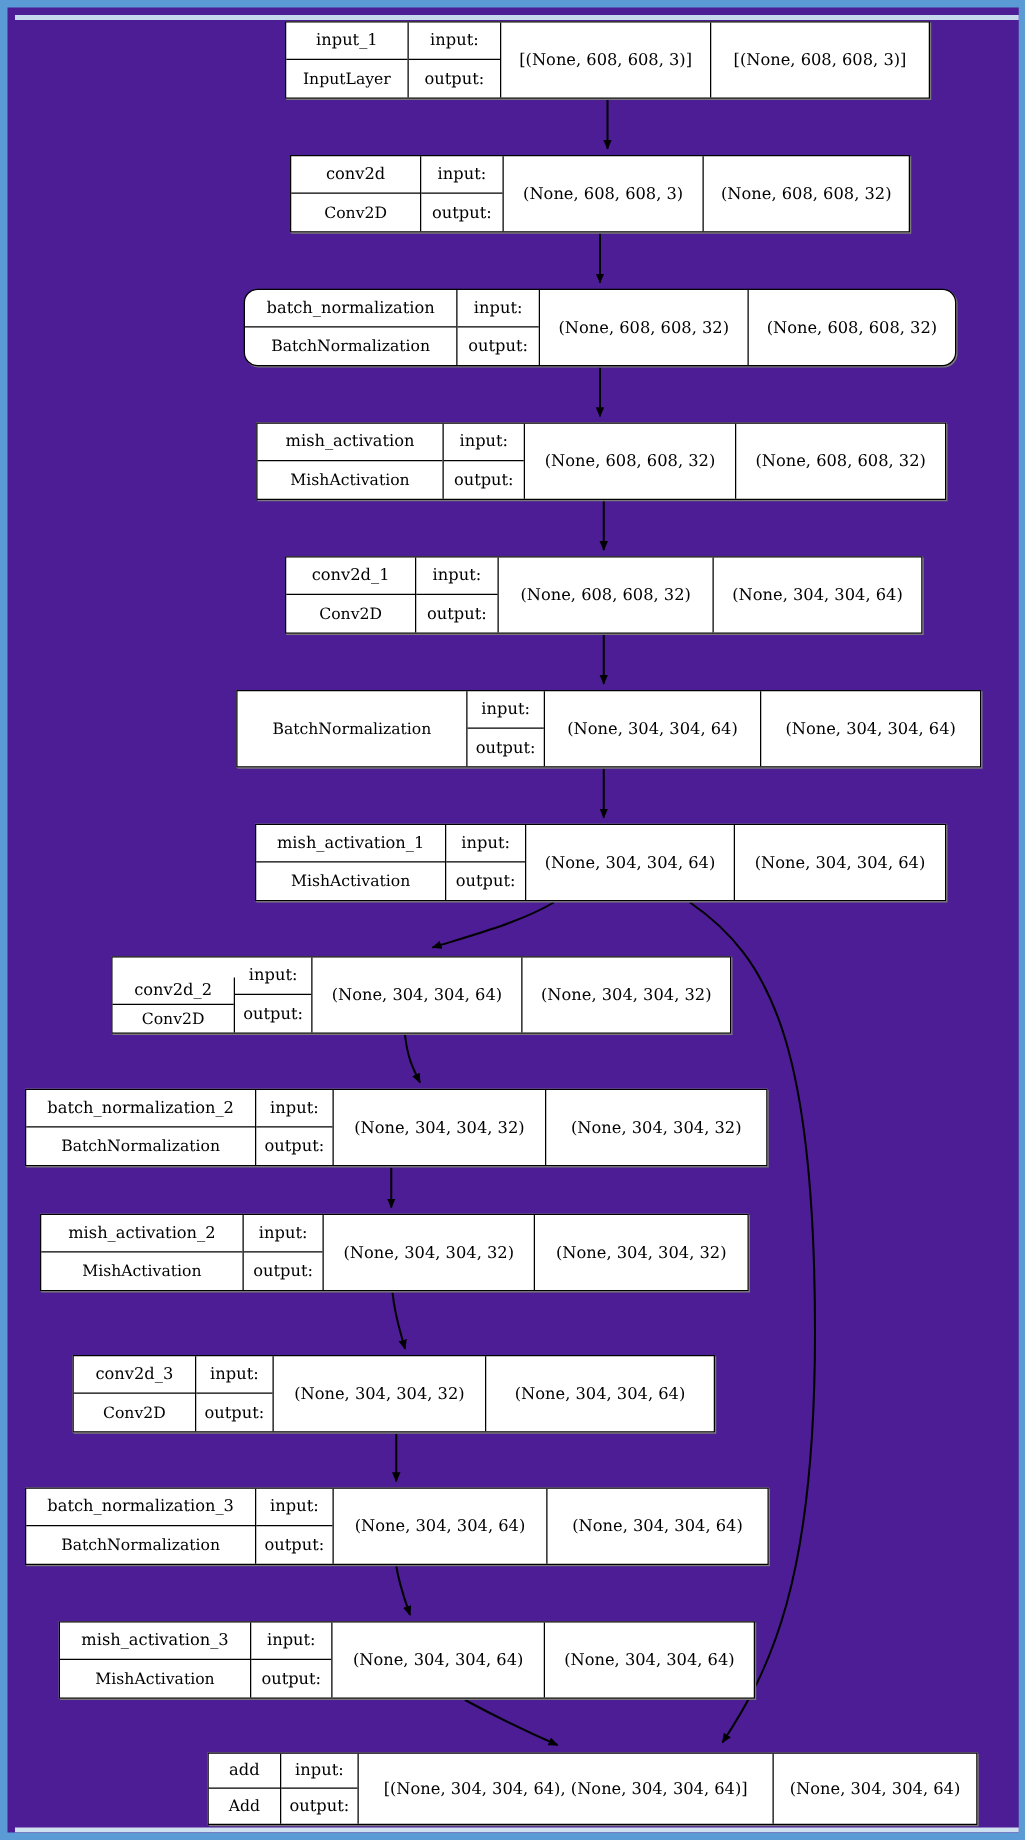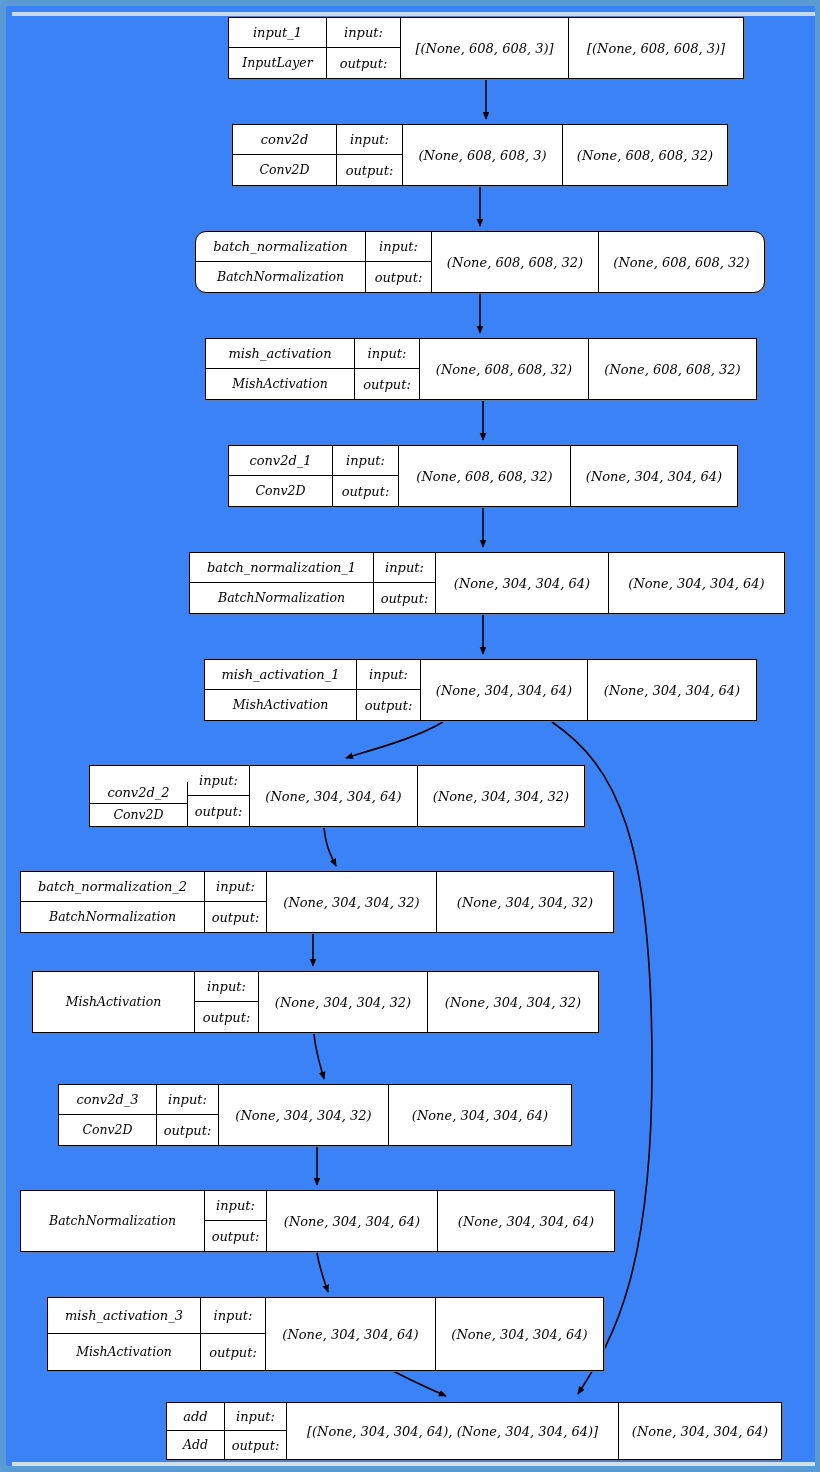--- a/index.html
+++ b/index.html
@@ -4,29 +4,28 @@
 <style>
   html, body {
     margin: 0;
     padding: 0;
     background: #ffffff;
   }
   #viewport {
     position: relative;
     width: 820px;
     height: 1472px;
-    background: #3b82f6;
+    background: #4c1d95;
     box-sizing: border-box;
     border-left: 6px solid #5b9bd5;
     border-top: 6px solid #5b9bd5;
     border-right: 5px solid #5b9bd5;
     border-bottom: 6px solid #5b9bd5;
     overflow: hidden;
     font-family: "DejaVu Serif", serif;
-    font-style: italic;
   }
   #inner {
     position: absolute;
     left: 0; top: 0;
     width: 820px;
     height: 1472px;
   }
   #topline {
     position: absolute;
     left: 6px; top: 6px;
@@ -192,21 +191,20 @@
           </div>
           <div class="col" style="width: 172px;">
             <div class="cell full">(None, 608, 608, 32)</div>
           </div>
           <div class="col last" style="flex: 1 1 auto;">
             <div class="cell full">(None, 304, 304, 64)</div>
           </div>
         </div>
         <div class="node" style="left: 183px; top: 546px; width: 596px; height: 62px;">
           <div class="col" style="width: 184px;">
-            <div class="cell">batch_normalization_1</div>
             <div class="cell bottom vtight">BatchNormalization</div>
           </div>
           <div class="col" style="width: 62px;">
             <div class="cell">input:</div>
             <div class="cell bottom">output:</div>
           </div>
           <div class="col" style="width: 173px;">
             <div class="cell full">(None, 304, 304, 64)</div>
           </div>
           <div class="col last" style="flex: 1 1 auto;">
@@ -256,20 +254,21 @@
           </div>
           <div class="col" style="width: 170px;">
             <div class="cell full">(None, 304, 304, 32)</div>
           </div>
           <div class="col last" style="flex: 1 1 auto;">
             <div class="cell full">(None, 304, 304, 32)</div>
           </div>
         </div>
         <div class="node" style="left: 26px; top: 965px; width: 567px; height: 62px;">
           <div class="col" style="width: 162px;">
+            <div class="cell">mish_activation_2</div>
             <div class="cell bottom vtight">MishActivation</div>
           </div>
           <div class="col" style="width: 64px;">
             <div class="cell">input:</div>
             <div class="cell bottom">output:</div>
           </div>
           <div class="col" style="width: 169px;">
             <div class="cell full">(None, 304, 304, 32)</div>
           </div>
           <div class="col last" style="flex: 1 1 auto;">
@@ -287,34 +286,35 @@
           </div>
           <div class="col" style="width: 170px;">
             <div class="cell full">(None, 304, 304, 32)</div>
           </div>
           <div class="col last" style="flex: 1 1 auto;">
             <div class="cell full">(None, 304, 304, 64)</div>
           </div>
         </div>
         <div class="node" style="left: 14px; top: 1184px; width: 595px; height: 62px;">
           <div class="col" style="width: 184px;">
+            <div class="cell">batch_normalization_3</div>
             <div class="cell bottom vtight">BatchNormalization</div>
           </div>
           <div class="col" style="width: 62px;">
             <div class="cell">input:</div>
             <div class="cell bottom">output:</div>
           </div>
           <div class="col" style="width: 171px;">
             <div class="cell full">(None, 304, 304, 64)</div>
           </div>
           <div class="col last" style="flex: 1 1 auto;">
             <div class="cell full">(None, 304, 304, 64)</div>
           </div>
         </div>
-        <div class="node" style="left: 41px; top: 1291px; width: 557px; height: 74px;">
+        <div class="node" style="left: 41px; top: 1291px; width: 557px; height: 62px;">
           <div class="col" style="width: 153px;">
             <div class="cell">mish_activation_3</div>
             <div class="cell bottom vtight">MishActivation</div>
           </div>
           <div class="col" style="width: 65px;">
             <div class="cell">input:</div>
             <div class="cell bottom">output:</div>
           </div>
           <div class="col" style="width: 170px;">
             <div class="cell full">(None, 304, 304, 64)</div>

